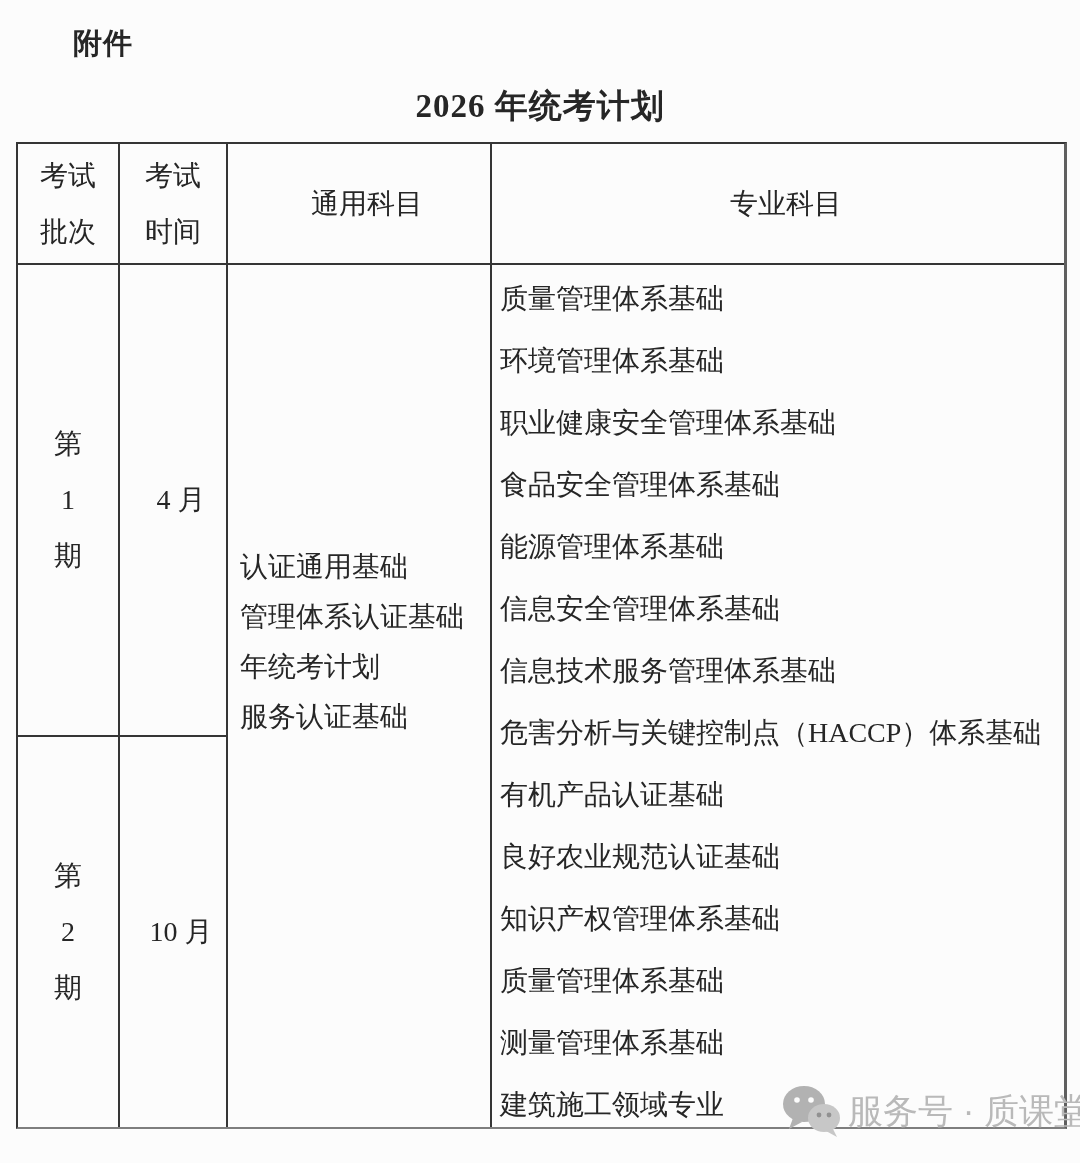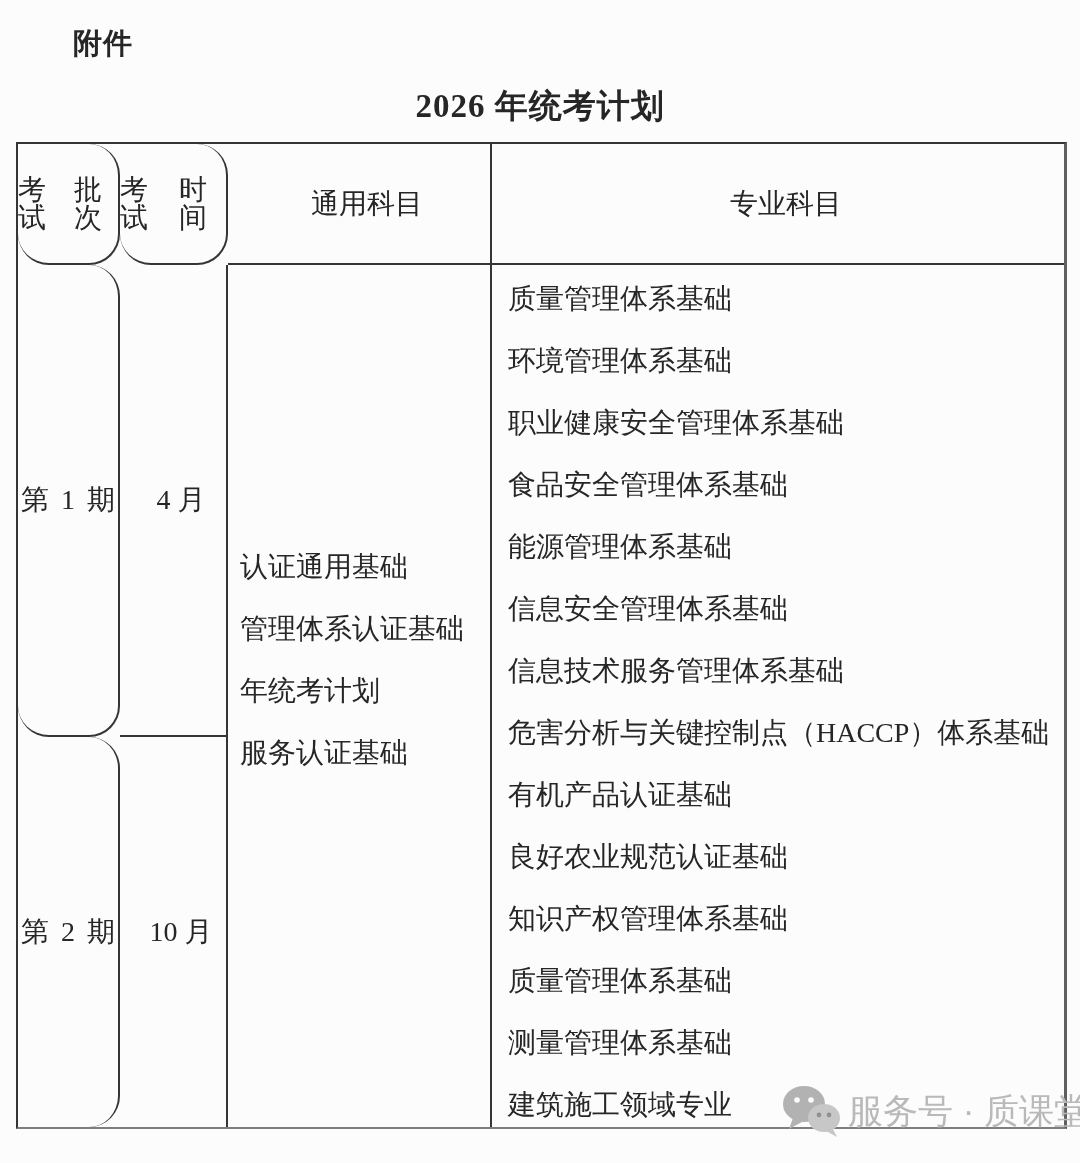--- a/index.html
+++ b/index.html
@@ -49,50 +49,49 @@
   .cell {
     border-right: 2px solid #353535;
     border-bottom: 2px solid #353535;
     font-size: 28px;
     line-height: 1;
   }
   .no-r { border-right: none; }
   .no-b { border-bottom: none; }
   .v-center-col {
     display: flex;
-    flex-direction: row;
+    flex-direction: column;
     align-items: center;
     justify-content: center;
-    gap: 12px;
-    border-radius: 31px;
+    gap: 28px;
   }
   .center {
     display: flex;
     align-items: center;
     justify-content: center;
     padding-left: 16px;
   }
   .general-cell {
     grid-column: 3;
     grid-row: 2 / 4;
     display: flex;
     flex-direction: column;
     align-items: flex-start;
-    gap: 34px;
+    gap: 22px;
     padding: 288px 0 0 12px;
     border-bottom: none;
   }
   .professional-cell {
     grid-column: 4;
     grid-row: 2 / 4;
     display: flex;
     flex-direction: column;
     align-items: flex-start;
     gap: 34px;
-    padding: 20px 0 0 16px;
+    padding: 20px 0 0 8px;
     border-right: none;
     border-bottom: none;
   }
   .subject-item { white-space: nowrap; }
   .watermark {
     position: absolute;
     left: 782px;
     top: 1084px;
     display: flex;
     align-items: center;

